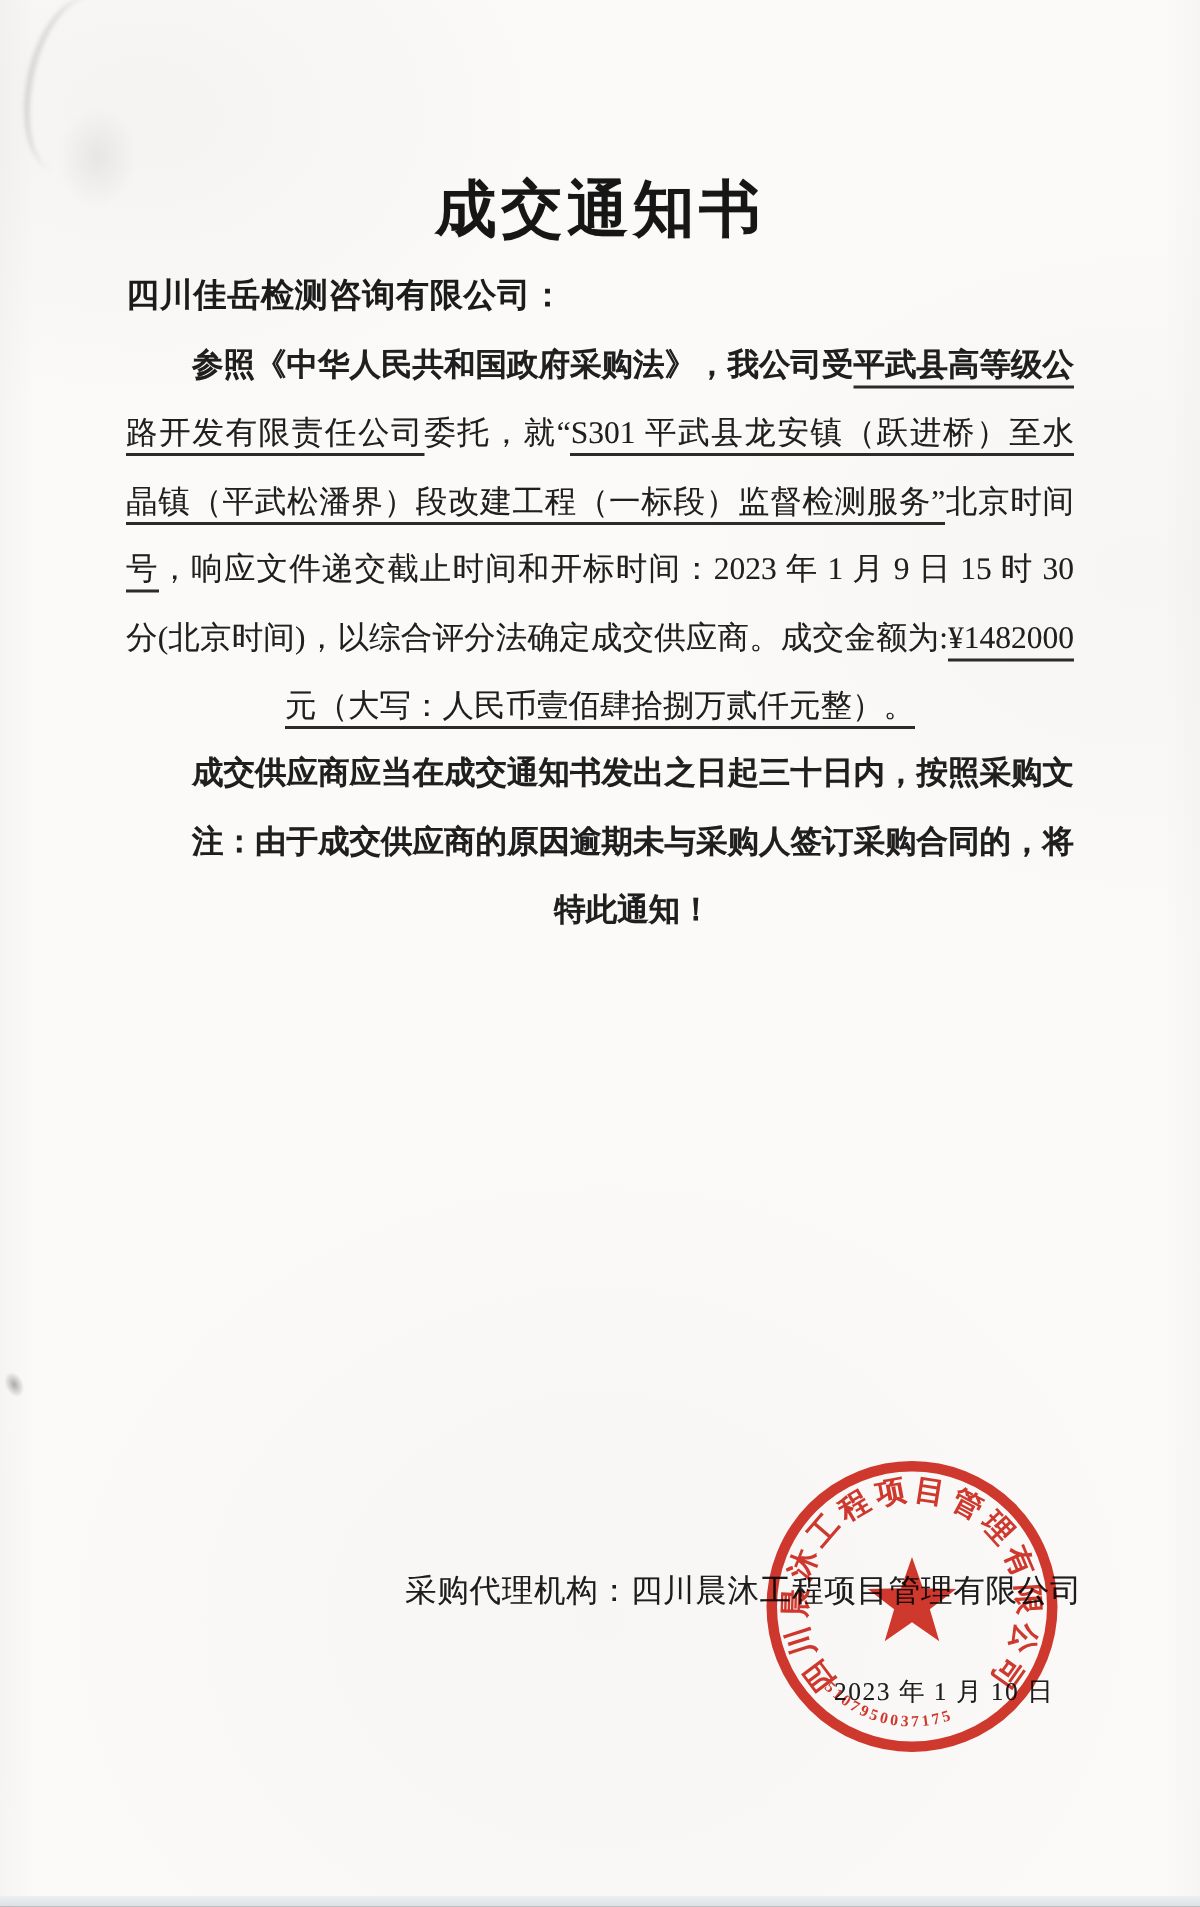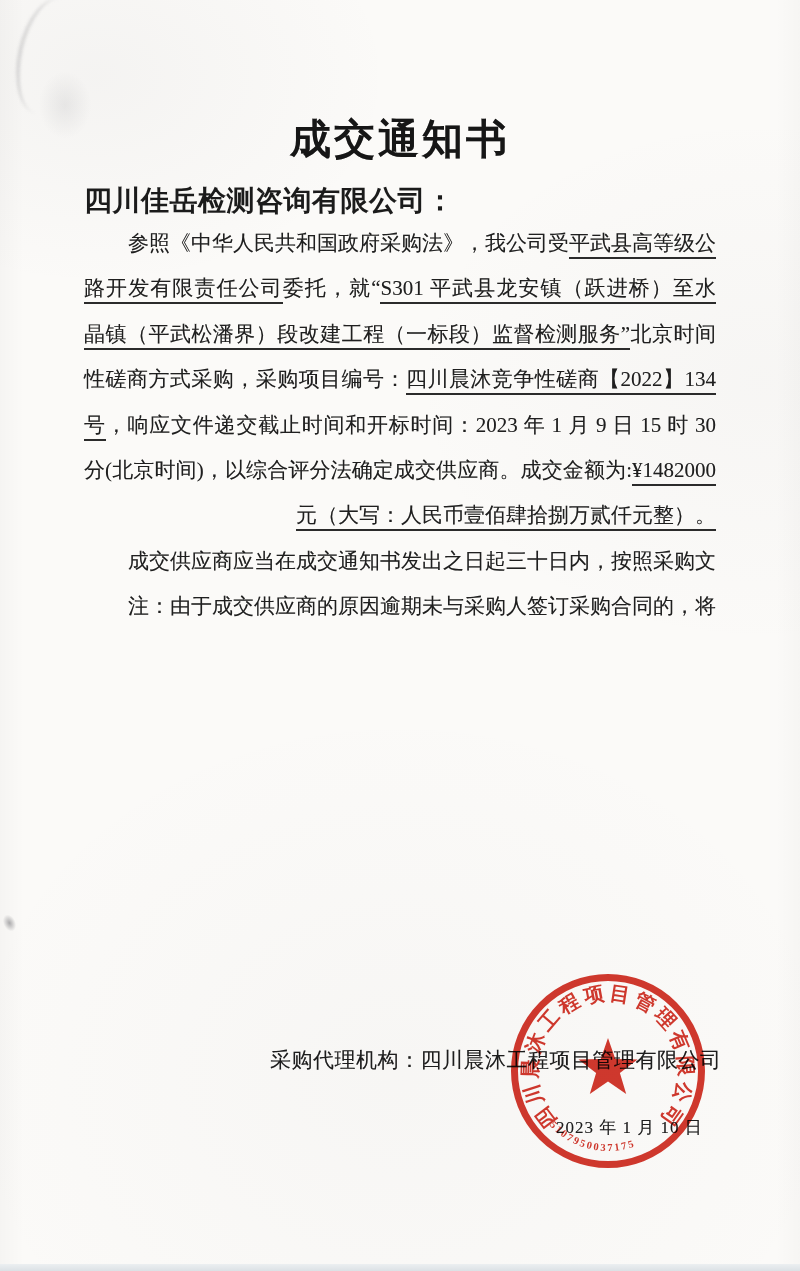--- a/index.html
+++ b/index.html
@@ -19,38 +19,38 @@
   }
   .doc-title{
     position:absolute;top:112px;left:0;width:800px;
     text-align:center;
     font-size:41px;font-weight:700;letter-spacing:3px;
     color:#161616;
     text-shadow:0 0 0.5px rgba(0,0,0,.4);
   }
   .recipient{
     position:absolute;left:84px;top:182px;
-    font-size:28px;font-weight:700;
+    font-size:22px;font-weight:700;
     letter-spacing:0.5px;
     color:#1b1b1b;
   }
   .body-lines{
     position:absolute;left:84px;top:233px;width:632px;
     font-size:21px;line-height:1;
   }
   .line{
     height:45.4px;
-    text-align:right;
+    text-align:center;
     text-shadow:0 0 0.4px rgba(0,0,0,.3);
   }
   .line.j{
     text-align:justify;
     text-align-last:justify;
   }
-  .line.ind{ text-indent:44px; }
+  .line.ind{ text-indent:44px;font-weight:bold; }
   .u{
     border-bottom:2px solid #2b2b2b;
     padding-bottom:2px;
   }
   .agency-line{
     position:absolute;left:270px;top:1046px;
     font-size:21px;letter-spacing:0.5px;
     color:#1d1d1d;z-index:1;
     text-shadow:0 0 0.4px rgba(0,0,0,.3);
   }
@@ -104,26 +104,26 @@
   <div class="bottom-strip"></div>
 
   <div class="doc-title">成交通知书</div>
 
   <div class="recipient">四川佳岳检测咨询有限公司：</div>
 
   <div class="body-lines">
       <div class="line j ind"><span>参照《中华人民共和国政府采购法》，我公司受</span><span class="u">平武县高等级公</span></div>
       <div class="line j"><span class="u">路开发有限责任公司</span><span>委托，就“</span><span class="u">S301 平武县龙安镇（跃进桥）至水</span></div>
       <div class="line j"><span class="u">晶镇（平武松潘界）段改建工程（一标段）监督检测服务”</span><span>北京时间</span></div>
-      <div class="line j"><span>性磋商方式采购，采购项目编号：</span><span class="u">四川晨沐竞争性磋商【2022】134</span></div>
       <div class="line j"><span class="u">号</span><span>，响应文件递交截止时间和开标时间：2023 年 1 月 9 日 15 时 30</span></div>
       <div class="line j"><span>分(北京时间)，以综合评分法确定成交供应商。成交金额为:</span><span class="u">¥1482000</span></div>
       <div class="line"><span class="u">元（大写：人民币壹佰肆拾捌万贰仟元整）。</span></div>
       <div class="line j ind"><span>成交供应商应当在成交通知书发出之日起三十日内，按照采购文</span></div>
       <div class="line j ind"><span>注：由于成交供应商的原因逾期未与采购人签订采购合同的，将</span></div>
+      <div class="line ind"><span>特此通知！</span></div>
     </div>
 
   <div class="agency-line">采购代理机构：四川晨沐工程项目管理有限公司</div>
 
   <div class="date-line">2023 年 1 月 10 日</div>
 
   <svg class="stamp" viewBox="0 0 206 206" xmlns="http://www.w3.org/2000/svg">
     <defs>
       <path id="seal-name-arc" d="M 52.8 153.2 A 71 71 0 1 1 153.2 153.2" fill="none"></path>
       <path id="seal-serial-arc" d="M 41.7 154.4 A 80 80 0 0 0 164.3 154.4" fill="none"></path>

